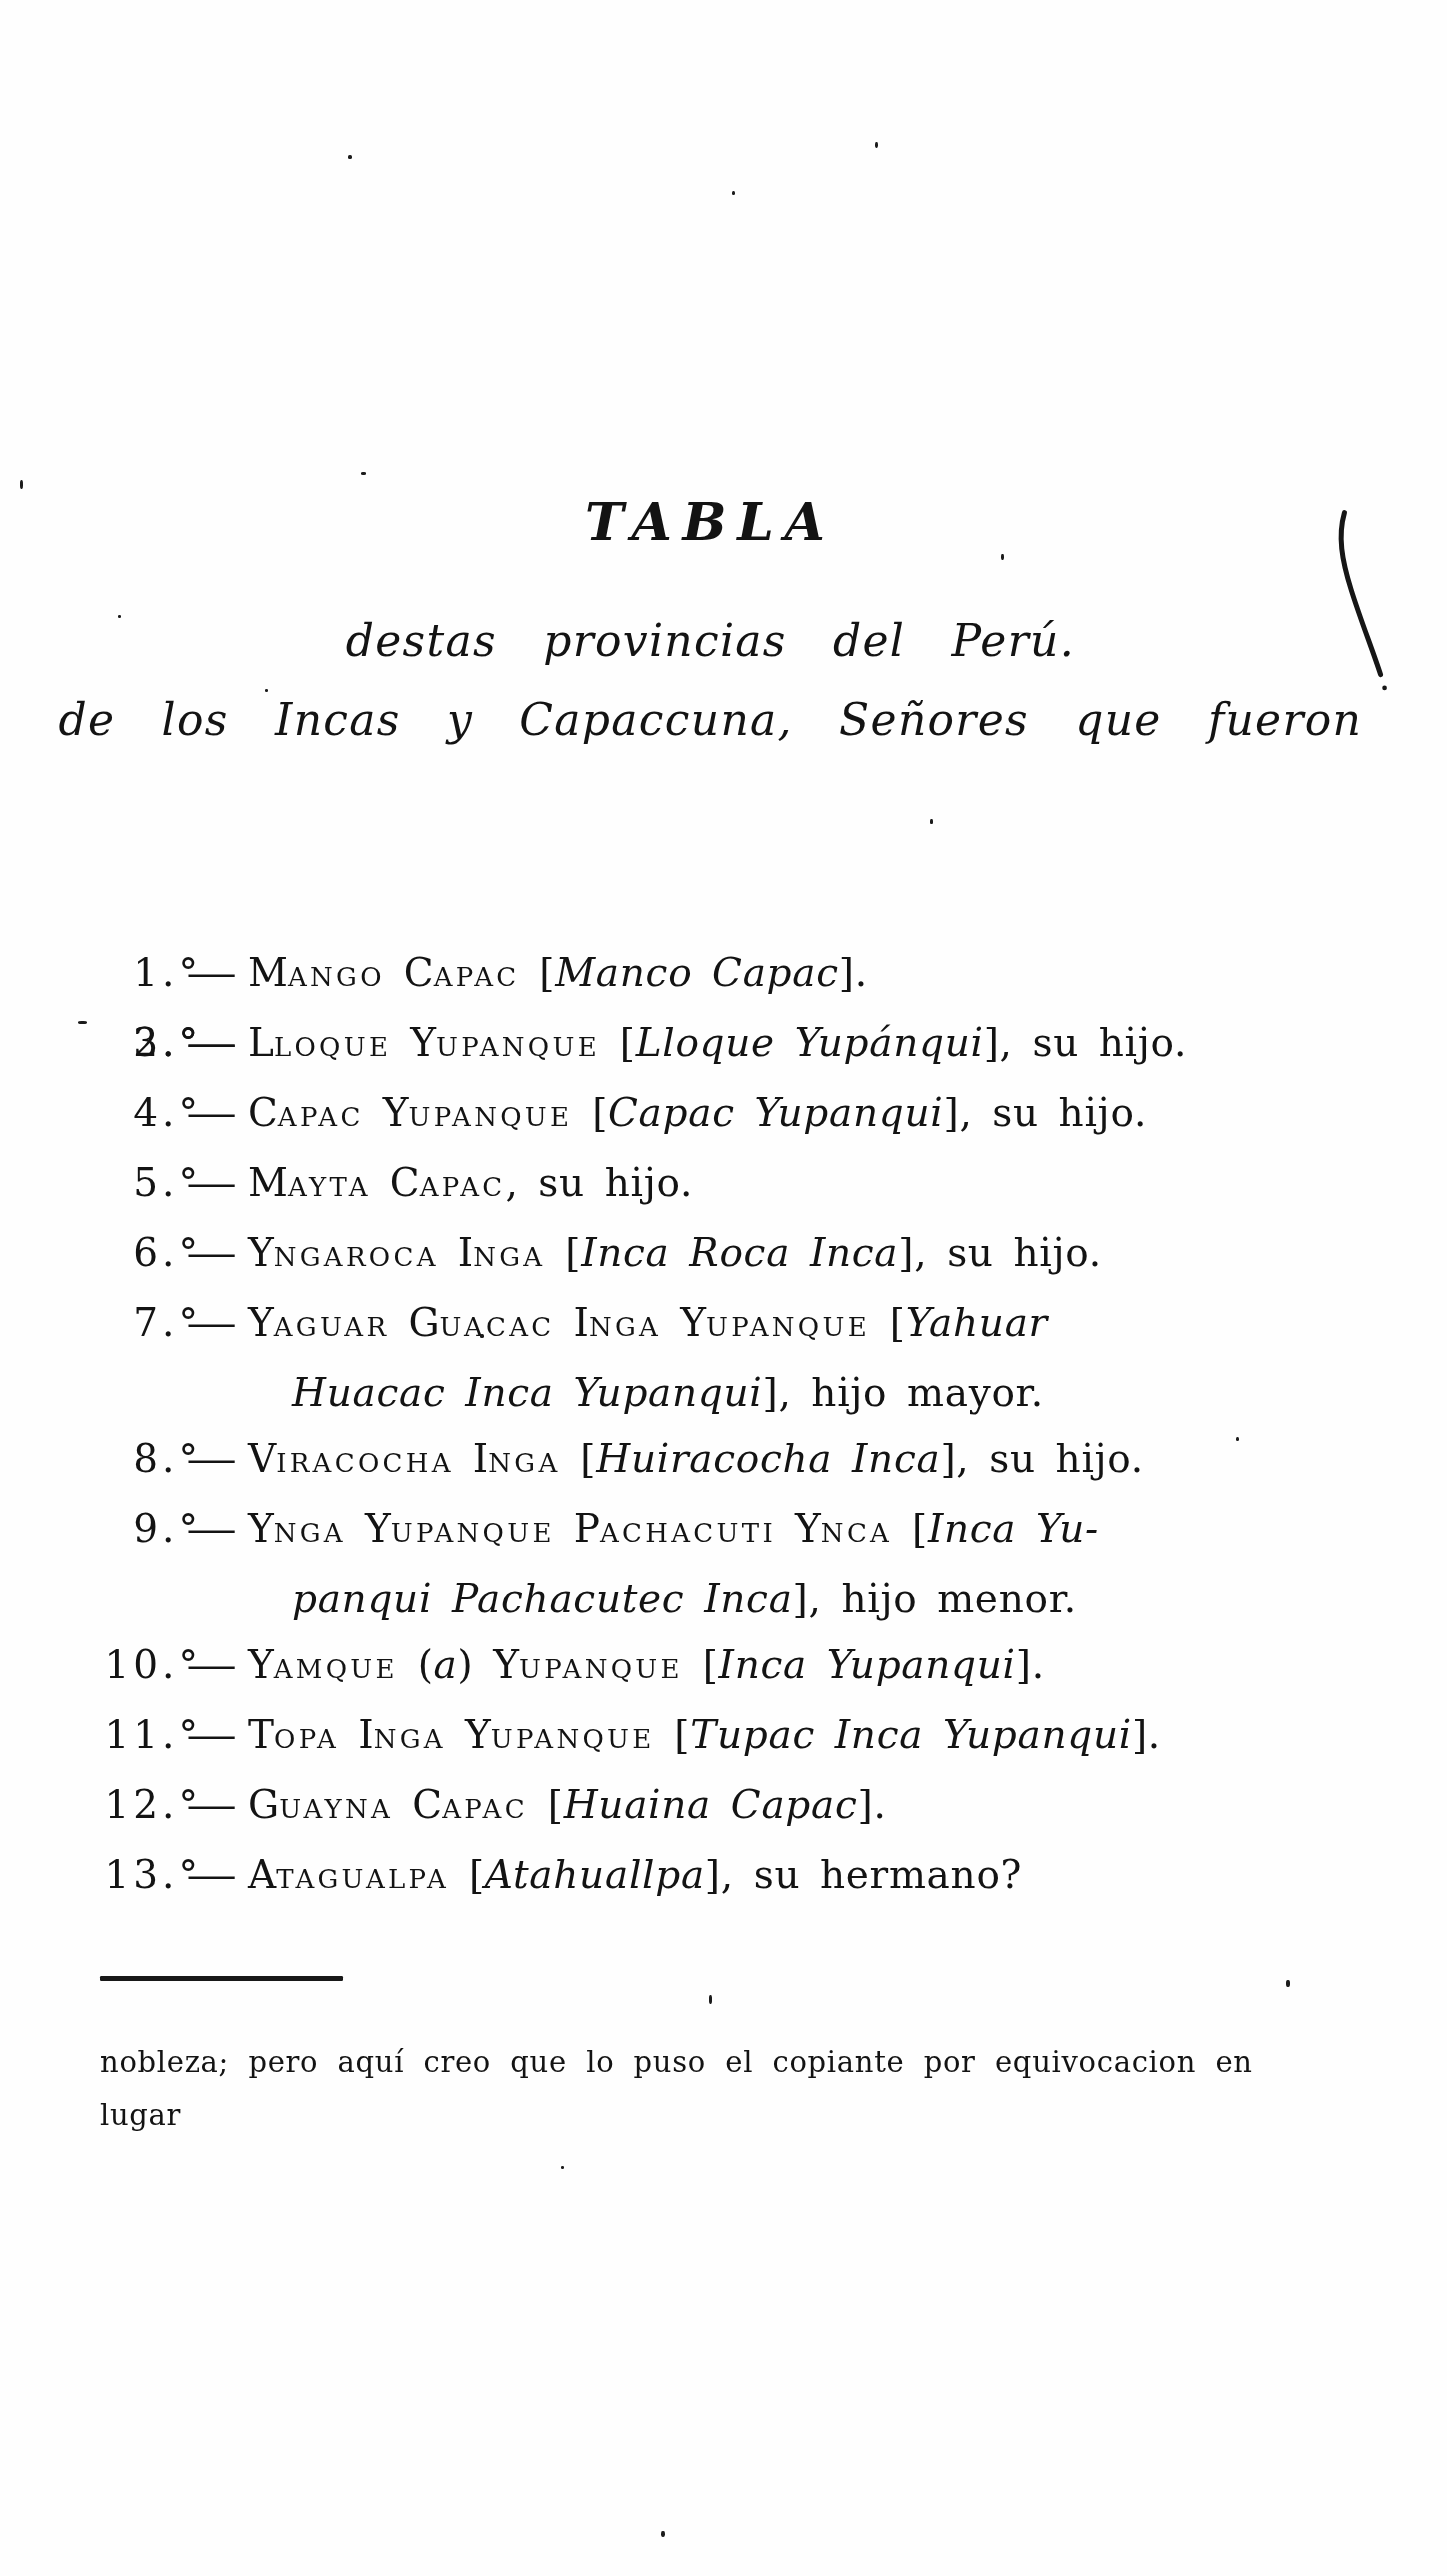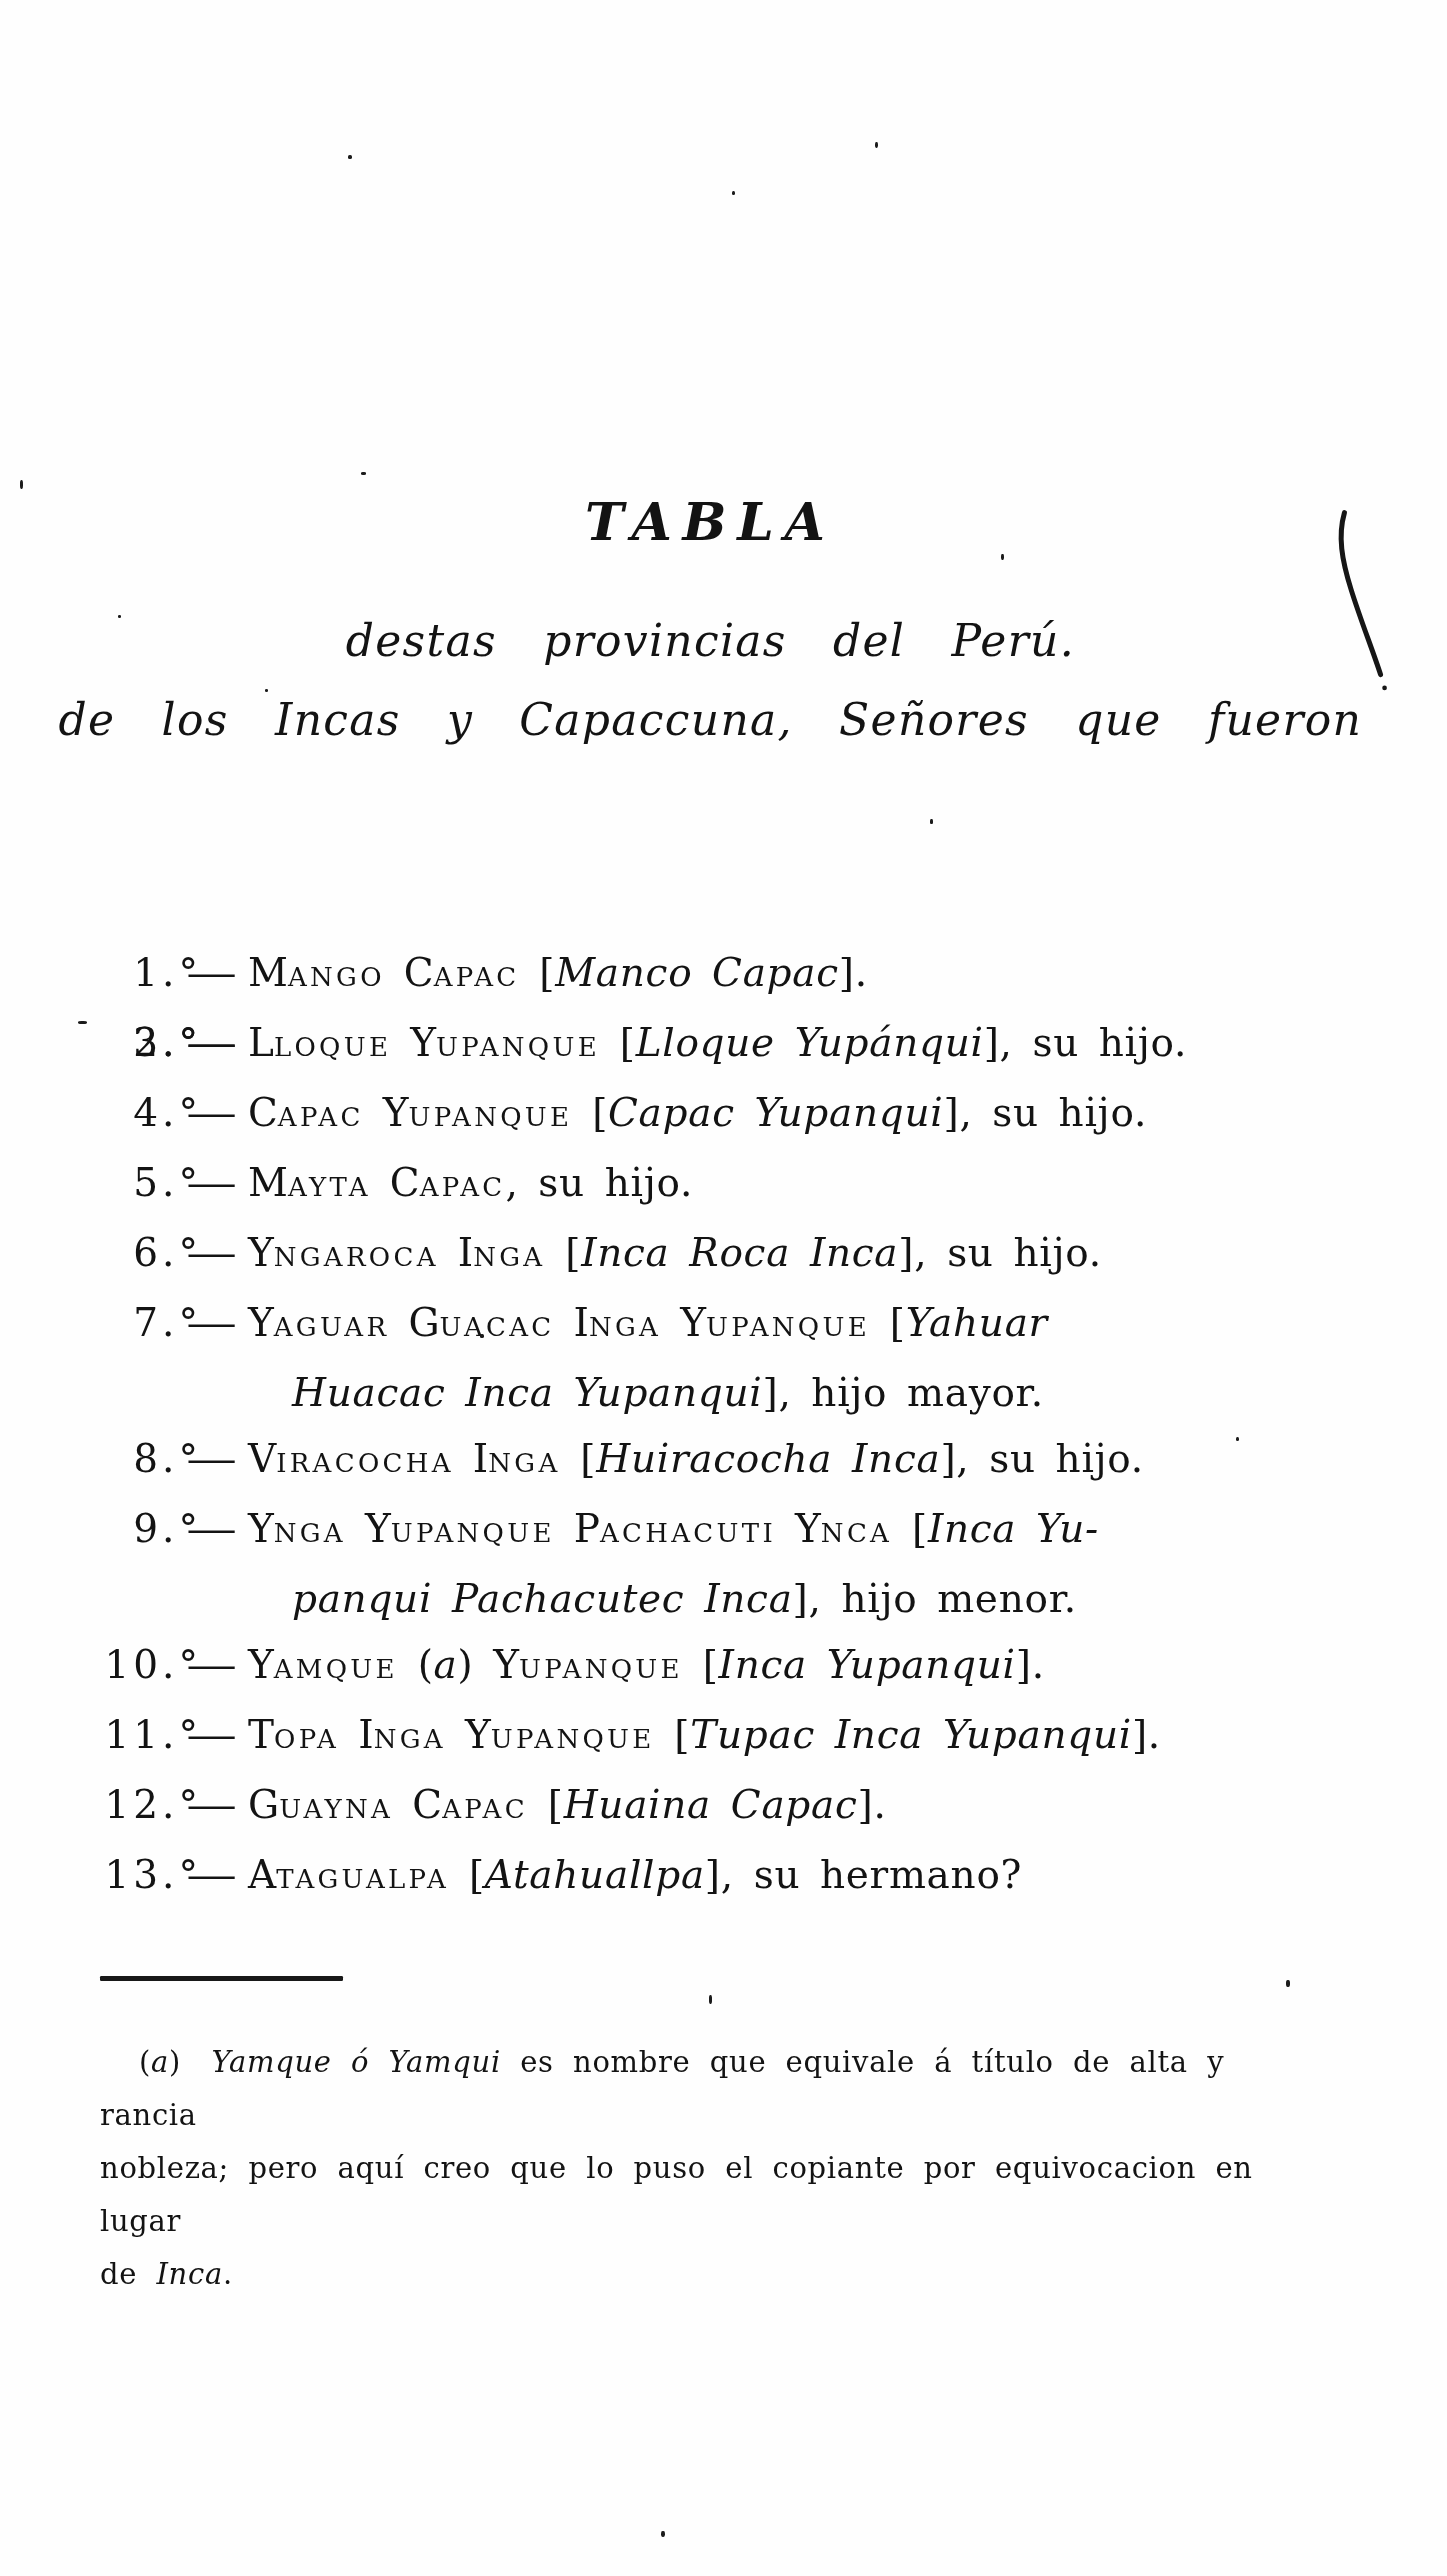--- a/index.html
+++ b/index.html
@@ -97,23 +97,21 @@
     <li class="item"><span class="marker"><span class="mnum">9.</span><span class="ord">°</span><span class="dash">—</span></span><span class="itext"><span class="sc-word"><span class="sc-init">Y</span><span class="sc-rest">NGA</span></span> <span class="sc-word"><span class="sc-init">Y</span><span class="sc-rest">UPANQUE</span></span> <span class="sc-word"><span class="sc-init">P</span><span class="sc-rest">ACHACUTI</span></span> <span class="sc-word"><span class="sc-init">Y</span><span class="sc-rest">NCA</span></span><span class="run-rm"> [</span><span class="run-it">Inca Yu-</span><br><span class="run-it">panqui Pachacutec Inca</span><span class="run-rm">], hijo menor.</span></span></li>
     <li class="item"><span class="marker"><span class="mnum">10.</span><span class="ord">°</span><span class="dash">—</span></span><span class="itext"><span class="sc-word"><span class="sc-init">Y</span><span class="sc-rest">AMQUE</span></span><span class="run-rm"> (</span><span class="run-it">a</span><span class="run-rm">) </span><span class="sc-word"><span class="sc-init">Y</span><span class="sc-rest">UPANQUE</span></span><span class="run-rm"> [</span><span class="run-it">Inca Yupanqui</span><span class="run-rm">].</span></span></li>
     <li class="item"><span class="marker"><span class="mnum">11.</span><span class="ord">°</span><span class="dash">—</span></span><span class="itext"><span class="sc-word"><span class="sc-init">T</span><span class="sc-rest">OPA</span></span> <span class="sc-word"><span class="sc-init">I</span><span class="sc-rest">NGA</span></span> <span class="sc-word"><span class="sc-init">Y</span><span class="sc-rest">UPANQUE</span></span><span class="run-rm"> [</span><span class="run-it">Tupac Inca Yupanqui</span><span class="run-rm">].</span></span></li>
     <li class="item"><span class="marker"><span class="mnum">12.</span><span class="ord">°</span><span class="dash">—</span></span><span class="itext"><span class="sc-word"><span class="sc-init">G</span><span class="sc-rest">UAYNA</span></span> <span class="sc-word"><span class="sc-init">C</span><span class="sc-rest">APAC</span></span><span class="run-rm"> [</span><span class="run-it">Huaina Capac</span><span class="run-rm">].</span></span></li>
     <li class="item"><span class="marker"><span class="mnum">13.</span><span class="ord">°</span><span class="dash">—</span></span><span class="itext"><span class="sc-word"><span class="sc-init">A</span><span class="sc-rest">TAGUALPA</span></span><span class="run-rm"> [</span><span class="run-it">Atahuallpa</span><span class="run-rm">], su hermano?</span></span></li>
   </ol>
 
 <div class="abs fn-rule"></div>
 
 <div class="abs footnote" id="footnote">
-    <div class="fn-line fn-indent"><span class="run-rm">(</span><span class="run-it">a</span><span class="run-rm">)  </span><span class="run-it">Yamque ó Yamqui</span><span class="run-rm"> es nombre que equivale á título de alta y rancia</span></div>
     <div class="fn-line"><span class="run-rm">nobleza; pero aquí creo que lo puso el copiante por equivocacion en lugar</span></div>
-    <div class="fn-line"><span class="run-rm">de </span><span class="run-it">Inca</span><span class="run-rm">.</span></div>
   </div>
 
 <svg class="abs pen" width="67" height="194" viewBox="0 0 100 290">
   <path d="M 20 10 C 10 45 16 80 30 125 C 44 170 62 215 74 252" fill="none" stroke="#161616" stroke-width="7.5" stroke-linecap="round"></path>
   <circle cx="80" cy="272" r="3.5" fill="#161616"></circle>
 </svg>
 
 <div class="speck" style="left:348px;top:155px;width:4px;height:4px;"></div>
 <div class="speck" style="left:875px;top:142px;width:3.3px;height:6px;"></div>
 <div class="speck" style="left:732px;top:191px;width:3.3px;height:4px;"></div>

